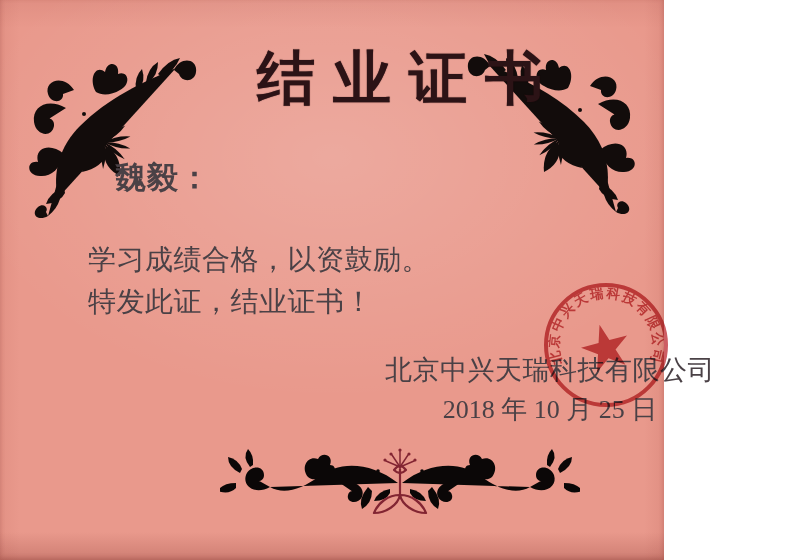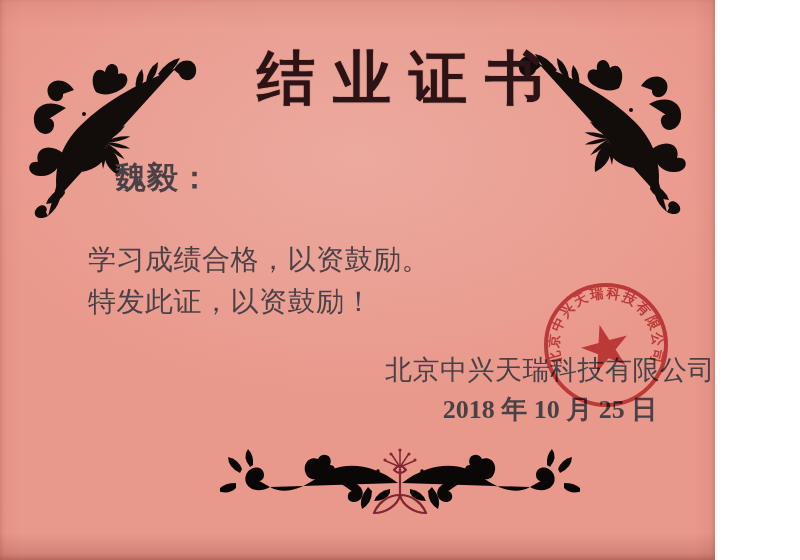--- a/index.html
+++ b/index.html
@@ -2,21 +2,21 @@
 <html style="--paper: #e9998c; --ornament: #7d1f2e; --title-ink: #2c1316; --body-ink: #4a4146; --seal-red: #c23b43;"><head>
 <meta charset="utf-8">
 <style>
   :root{
     --paper:#e9998c; --ornament:#7d1f2e; --title-ink:#2c1316;
     --body-ink:#4a4146; --seal-red:#c23b43;
   }
   html,body{margin:0;padding:0;}
   body{width:800px;height:560px;overflow:hidden;font-family:"Liberation Serif",serif;}
   .certificate{
-    position:relative;width:715px;height:560px;
+    position:relative;width:664px;height:560px;
     background-color:var(--paper);
     background-image:
       radial-gradient(ellipse 90% 70% at 50% 28%, rgba(255,255,255,.16), rgba(255,255,255,0) 62%),
       linear-gradient(to bottom, rgba(150,55,48,.10), rgba(150,55,48,0) 5%, rgba(150,55,48,0) 95%, rgba(110,28,24,.22)),
       linear-gradient(to right, rgba(150,55,48,.08), rgba(150,55,48,0) 3%, rgba(150,55,48,0) 97%, rgba(150,55,48,.10));
     box-shadow:inset 0 -2px 5px rgba(100,25,20,.25);
   }
   .orn path,.orn circle{stroke:var(--ornament);fill:none;stroke-width:2.2;stroke-linecap:round;stroke-linejoin:round;}
   .orn .dot{fill:var(--ornament);stroke:none;}
   .orn .thin{stroke-width:1.5;}
@@ -37,21 +37,21 @@
   .bodyline{position:absolute;left:88px;width:670px;font-size:28px;color:var(--body-ink);letter-spacing:.5px;}
   .l1{top:199px;text-indent:56px;}
   .l2{top:241px;}
   .l3{top:283px;}
   .issuer{
     position:absolute;left:385px;top:352px;width:330px;text-align:center;
     font-size:27px;color:var(--body-ink);letter-spacing:.5px;
   }
   .issue-date{
     position:absolute;left:385px;top:392px;width:330px;text-align:center;
-    font-size:26px;font-weight:bold;color:var(--body-ink);
+    font-size:26px;font-weight:normal;color:var(--body-ink);
   }
   .seal{position:absolute;left:540px;top:279px;width:132px;height:132px;mix-blend-mode:multiply;}
   .seal .ring{stroke:var(--seal-red);stroke-width:4;fill:none;}
   .seal text{fill:var(--seal-red);font-size:13.5px;font-weight:bold;letter-spacing:2px;font-family:"Liberation Sans",sans-serif;}
   .seal .star{fill:var(--seal-red);}
 </style>
 </head>
 <body>
 
 <div class="certificate">
@@ -116,21 +116,21 @@
       <use href="#cornerOrn"></use>
     </svg>
   <svg class="orn corner tr" viewBox="0 0 190 190">
       <use href="#cornerOrn"></use>
     </svg>
 
   <div class="title">结业证书</div>
 
   <div class="recipient">魏毅：</div>
   <div class="bodyline l2">学习成绩合格，以资鼓励。</div>
-  <div class="bodyline l3">特发此证，以资鼓励！</div>
+  <div class="bodyline l3">特发此证，结业证书！</div>
 
   <div class="issuer">北京中兴天瑞科技有限公司</div>
   <div class="issue-date">2018 年 10 月 25 日</div>
 
   <svg class="seal" viewBox="0 0 132 132">
     <g opacity="0.82">
       <circle class="ring" cx="66" cy="66" r="60"></circle>
       <path id="sealTextArc" d="M22,84 A47.5,47.5 0 1 1 110,84" fill="none" stroke="none"></path>
       <text>
         <textPath href="#sealTextArc" startOffset="50%" text-anchor="middle">北京中兴天瑞科技有限公司</textPath>

